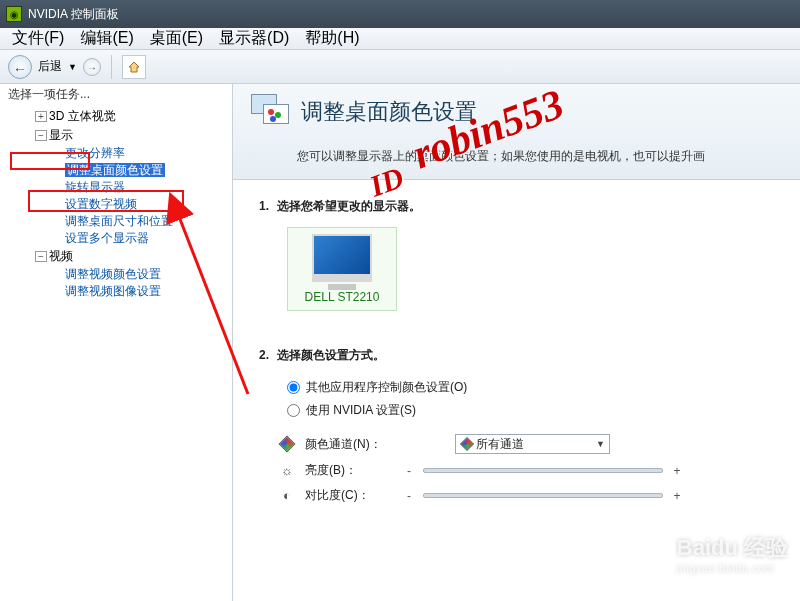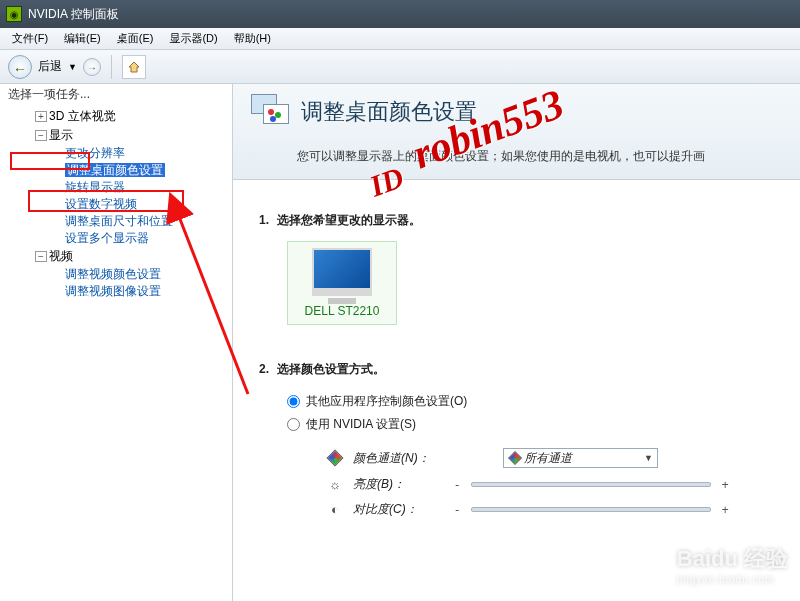--- a/index.html
+++ b/index.html
@@ -1,21 +1,21 @@
 <!DOCTYPE html>
 <html><head>
 <meta charset="utf-8">
 <style>
 * { margin: 0; padding: 0; box-sizing: border-box; font-family: "Microsoft YaHei", "SimSun", sans-serif; }
 body { width: 800px; height: 601px; overflow: hidden; background: #fff; position: relative; }
 
 .titlebar { height: 28px; background: linear-gradient(#4a5a6a,#3a4753); display: flex; align-items: center; padding: 0 6px; color: #fff; font-size: 12px; }
 .titlebar .nv-icon { width: 16px; height: 16px; background: #76b900; border: 1px solid #2a3a10; margin-right: 6px; display: flex; align-items: center; justify-content: center; font-size: 10px; color: #1a2a00; }
 
-.menubar { height: 22px; background: linear-gradient(#f6f9fc,#e8edf3); border-bottom: 1px solid #c8d0d8; display: flex; align-items: center; padding: 0 4px; font-size: 11px; }
+.menubar { height: 22px; background: linear-gradient(#f6f9fc,#e8edf3); border-bottom: 1px solid #c8d0d8; display: flex; align-items: center; padding: 0 4px; font-size: 16px; }
 .menubar span { padding: 0 8px; cursor: default; }
 
 .toolbar { height: 34px; background: linear-gradient(#f6f9fc,#e4ebf1); border-bottom: 1px solid #c8d0d8; display: flex; align-items: center; padding: 0 8px; font-size: 12px; gap: 6px; }
 .toolbar .back-btn { width: 24px; height: 24px; border-radius: 50%; background: radial-gradient(#fff,#d2e0ee); border: 1px solid #8aa5bf; display: flex; align-items: center; justify-content: center; font-size: 14px; color: #2a5a00; }
 .toolbar .fwd-btn { width: 18px; height: 18px; border-radius: 50%; background: radial-gradient(#fff,#dbe5ee); border: 1px solid #aab9c8; display: flex; align-items: center; justify-content: center; font-size: 10px; color: #555; }
 .toolbar .sep { width: 1px; height: 24px; background: #c2ccd6; margin: 0 4px; }
 .toolbar .home-btn { width: 24px; height: 24px; border: 1px solid #c2ccd6; background: #fff; display: flex; align-items: center; justify-content: center; }
 
 .main { display: flex; height: calc(100% - 84px); }
 .sidebar { width: 233px; border-right: 1px solid #c8d0d8; background: #fff; padding: 0 0; font-size: 12px; overflow: hidden; }
@@ -33,45 +33,45 @@
 .content-header { background: linear-gradient(#f4f8fb,#e6eef4); border-bottom: 1px solid #c8d0d8; padding: 10px 18px 14px; }
 .content-header .h-row { display: flex; align-items: center; gap: 10px; }
 .content-header .h-icon { width: 40px; height: 36px; position: relative; }
 .content-header .h-icon .mon { position: absolute; width: 26px; height: 20px; border: 1px solid #7a90a5; background: #cfe4f5; }
 .content-header .h-icon .mon.a { left: 0; top: 0; }
 .content-header .h-icon .mon.b { left: 12px; top: 10px; background: #fff; }
 .content-header .h-icon .dot { position: absolute; width: 6px; height: 6px; border-radius: 50%; }
 .content-header h1 { font-size: 22px; font-weight: normal; color: #1e3f5a; }
 .content-header .desc { font-size: 12px; color: #333; margin: 18px 0 0 46px; }
 
-.content-body { padding: 32px 26px; font-size: 12px; color: #222; }
+.content-body { padding: 18px 26px; font-size: 12px; color: #222; }
 .step-title { font-weight: bold; margin-bottom: 12px; }
 .step-title .num { margin-right: 8px; }
 .monitor-block { margin-left: 28px; margin-bottom: 36px; width: 110px; text-align: center; padding: 6px 4px; border: 1px solid #bfe2bf; background: #f3fbf3; }
 .monitor { width: 60px; height: 48px; margin: 0 auto 6px; border: 2px solid #d8d8d8; border-bottom: 8px solid #d8d8d8; background: linear-gradient(135deg,#2f7fd1,#0a4c9a); position: relative; }
 .monitor::after { content: ""; position: absolute; bottom: -16px; left: 50%; transform: translateX(-50%); width: 28px; height: 6px; background: #c8c8c8; }
 .monitor-label { color: #1a7a1a; font-size: 12px; margin-top: 8px; }
 
 .radio-row { margin-left: 28px; padding: 3px 0; display: flex; align-items: center; gap: 6px; }
 .radio-row input { margin: 0; }
-.slider-group { margin-left: 68px; margin-top: 8px; font-style: italic; }
+.slider-group { margin-left: 20px; margin-top: 8px; }
 .slider-row { display: flex; align-items: center; padding: 4px 0; gap: 10px; }
 .slider-row .ico { width: 16px; height: 16px; display: flex; align-items: center; justify-content: center; font-size: 13px; color: #555; }
 .slider-row .lbl { min-width: 90px; }
 .slider-row .track { flex: 1; height: 5px; background: #d6dde4; border: 1px solid #aab4bf; border-radius: 2px; position: relative; max-width: 240px; }
 .slider-row .end { width: 8px; text-align: center; color: #555; }
 .dropdown { display: inline-flex; align-items: center; border: 1px solid #9ab; background: #fff; height: 20px; padding: 0 4px 0 6px; font-size: 12px; gap: 4px; text-align: right; }
 .dropdown .caret { font-size: 9px; color: #444; margin-left: 4px; }
 .diamond { width: 12px; height: 12px; transform: rotate(45deg); background: conic-gradient(#e33,#3b3,#35d,#e33); border: 1px solid #555; display: inline-block; }
 
 .arrow-overlay { position: absolute; pointer-events: none; left: 0; top: 0; }
 
 .watermark { position: absolute; transform: rotate(-20deg); font-family: Georgia, serif; font-style: italic; font-weight: bold; color: #c00; pointer-events: none; text-shadow: 1px 1px 0 #fff; }
 
-.baidu-wm { position: absolute; right: 12px; bottom: 16px; color: rgba(255,255,255,.75); font-size: 22px; font-weight: bold; text-shadow: 0 0 4px rgba(0,0,0,.25); pointer-events: none; }
+.baidu-wm { position: absolute; right: 12px; bottom: 27px; color: rgba(255,255,255,.75); font-size: 22px; font-weight: bold; text-shadow: 0 0 4px rgba(0,0,0,.25); pointer-events: none; }
 .baidu-wm small { display: block; font-size: 10px; font-weight: normal; letter-spacing: 1px; }
 </style>
 </head>
 <body>
 
 <div class="titlebar">
   <div class="nv-icon">◉</div>
   <span>NVIDIA 控制面板</span>
 </div>
 

